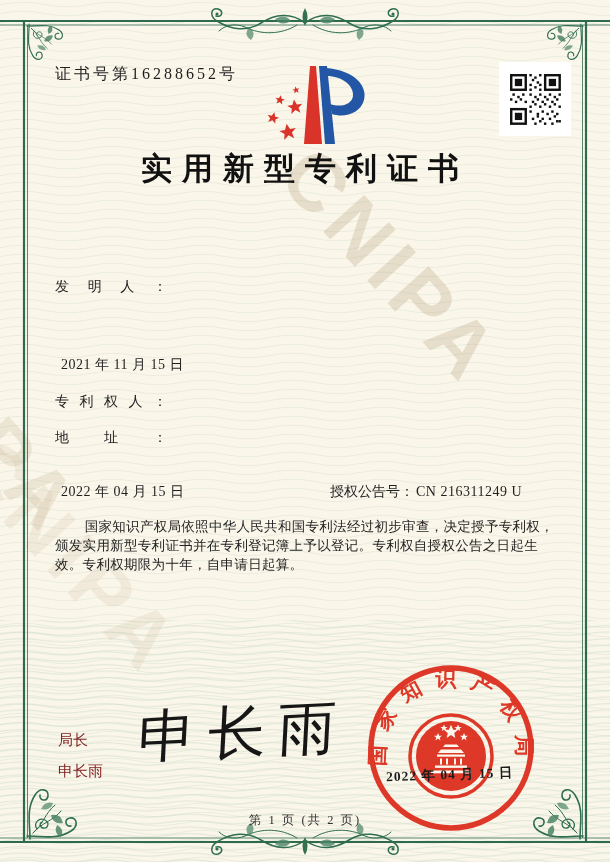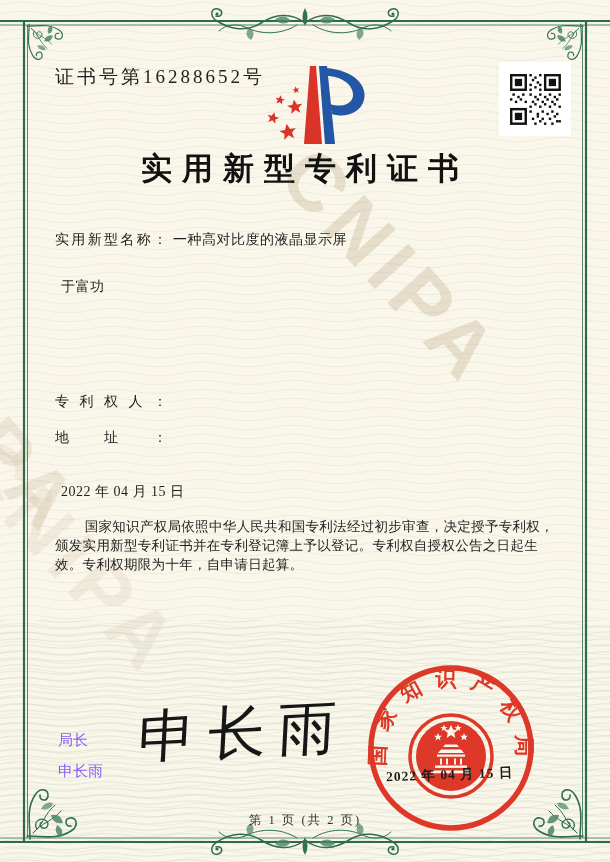--- a/index.html
+++ b/index.html
@@ -15,41 +15,41 @@
   .watermark{
     position:absolute; font-weight:bold; font-size:80px; letter-spacing:8px;
     transform-origin:left top; transform:rotate(48deg);
     font-family:"Liberation Sans","DejaVu Sans",sans-serif;
     pointer-events:none; white-space:nowrap;
   }
   .wm1{left:330px; top:130px; color:rgba(187,167,134,0.32);}
   .wm2{left:-90px; top:280px; color:rgba(187,167,134,0.22);}
   .wm3{left:10px; top:420px; color:rgba(195,172,142,0.16);}
 
-  .cert-no{position:absolute; left:55px; top:64px; font-size:19px; letter-spacing:3px;}
+  .cert-no{position:absolute; left:55px; top:64px; font-size:16px; letter-spacing:3px;}
 
   .logo{position:absolute; left:248px; top:60px;}
   .qr-box{position:absolute; left:499px; top:62px; width:72px; height:74px; background:#ffffff;
           display:flex; align-items:center; justify-content:center;}
 
   .title{position:absolute; left:0; right:0; top:148px; text-align:center;
          font-size:31px; font-weight:bold; letter-spacing:10px; color:#111;}
 
   .row{position:absolute; left:55px; width:508px; display:flex; align-items:flex-start;
        font-size:14px; line-height:21px;}
   .flabel{flex:0 0 112px; width:112px; text-align:justify; text-align-last:justify; white-space:nowrap;}
   .fvalue{margin-left:6px; flex:1; letter-spacing:0.5px;}
   .grant2{position:absolute; left:275px; top:0; display:flex;}
   .grant2 .fvalue{margin-left:2px;}
 
   .paras{position:absolute; left:55px; right:50px; top:517px; font-size:13.5px; line-height:19px;}
   .paras p{margin:0 0 8px 0; text-indent:2.2em; letter-spacing:0.3px;}
 
   .director{position:absolute; left:58px; top:724px; font-size:15px; line-height:31px;
-            font-family:"Liberation Sans","DejaVu Sans",sans-serif; color:#8b5cf6;}
+            font-family:"Liberation Sans","DejaVu Sans",sans-serif; color:#7f1d1d;}
   .signature{position:absolute; left:138px; top:694px; font-size:58px; letter-spacing:12px;
              color:#161616; transform:rotate(-3deg) skewX(-6deg); font-weight:400; white-space:nowrap;}
 
   .seal{position:absolute; left:364px; top:660px;}
   .seal-date{position:absolute; left:386px; top:766px; font-size:13.5px; font-weight:bold;
              letter-spacing:1px; color:#1c1c1c; transform:rotate(-2deg); white-space:nowrap;}
 
   .footer-page{position:absolute; left:0; right:0; top:812px; text-align:center;
                font-size:12.5px; letter-spacing:2px; color:#333;}
 </style>
@@ -205,37 +205,38 @@
         <rect x="33.6" y="48" width="2.4" height="2.4"></rect>
           <rect x="40.8" y="48" width="2.4" height="2.4"></rect>
           <rect x="45.6" y="45.6" width="2.4" height="2.4"></rect>
       </g>
     </svg>
   </div>
 
   <div class="title z2" style="z-index:2">实用新型专利证书</div>
 
   <div class="layer z2">
-    <div class="row" style="top:229px">
-      <span class="flabel">实用新型名称：</span>
-      <span class="fvalue">一种高对比度的液晶显示屏</span>
-    </div>
     <div class="row" style="top:276px">
-      <span class="fvalue">于富功</span>
+      <span class="flabel">发明人：</span>
     </div>
     <div class="row" style="top:354px">
+      <span class="fvalue">2021 年 11 月 15 日</span>
     </div>
     <div class="row" style="top:391px">
       <span class="flabel">专利权人：</span>
     </div>
     <div class="row" style="top:427px">
       <span class="flabel">地址：</span>
     </div>
     <div class="row" style="top:481px">
       <span class="fvalue">2022 年 04 月 15 日</span>
+      <span class="grant2">
+        <span>授权公告号：</span>
+        <span class="fvalue">CN 216311249 U</span>
+      </span>
     </div>
   </div>
 
   <div class="paras z2" style="z-index:2">
     <p>国家知识产权局依照中华人民共和国专利法经过初步审查，决定授予专利权，颁发实用新型专利证书并在专利登记簿上予以登记。专利权自授权公告之日起生效。专利权期限为十年，自申请日起算。</p>
   </div>
 
   <div class="director z2" style="z-index:2">
     <div>局长</div>
     <div>申长雨</div>

